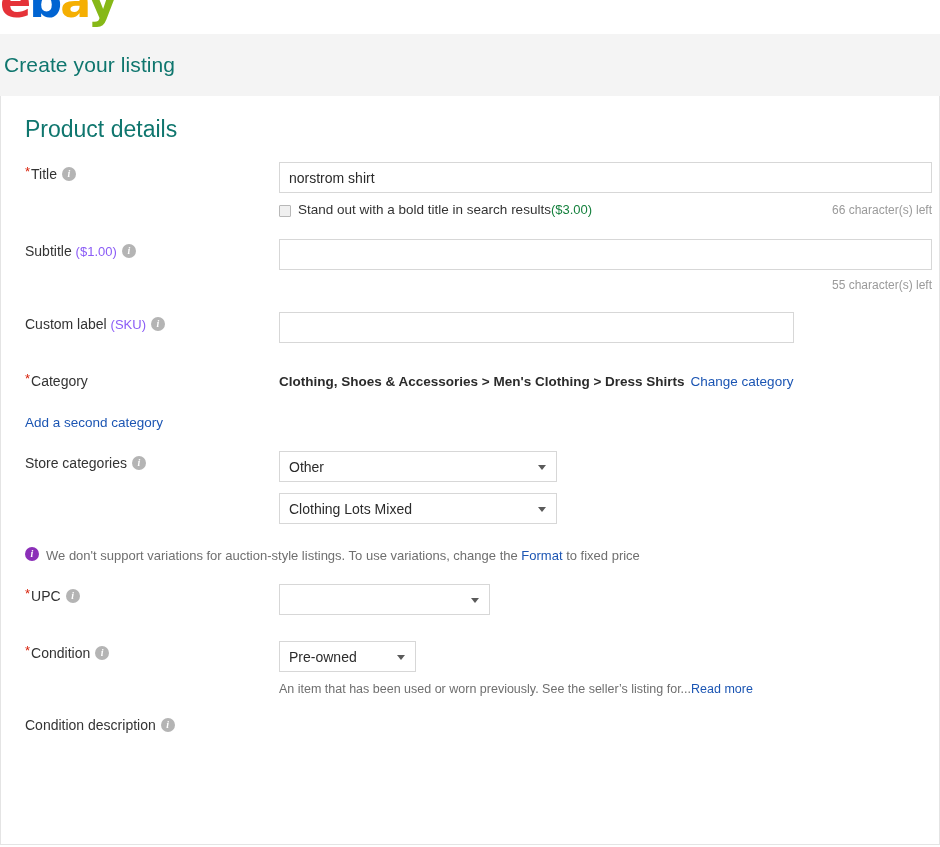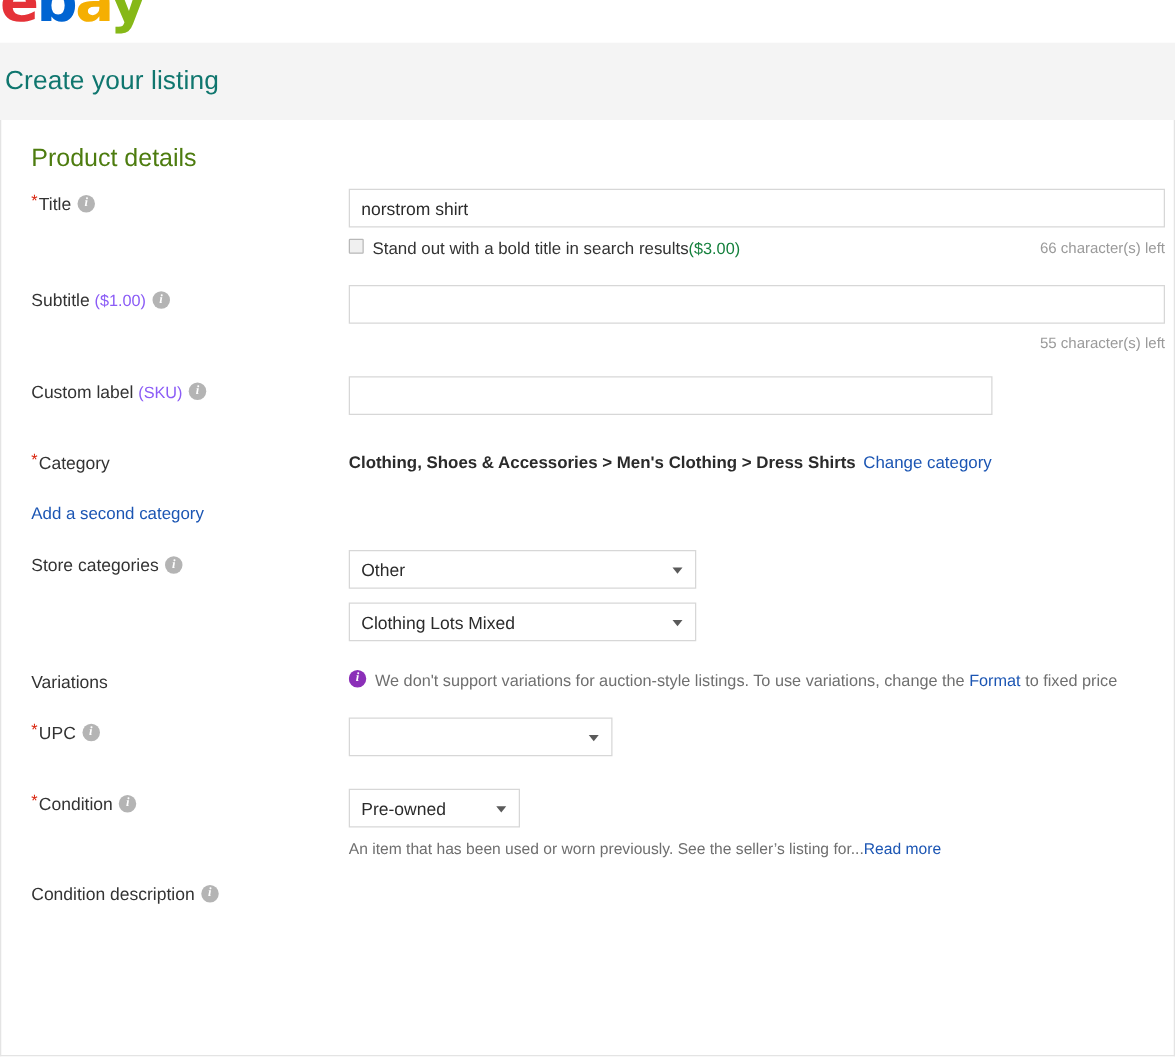--- a/index.html
+++ b/index.html
@@ -59,24 +59,24 @@
   
   .card {
     border: 1px solid #e4e4e4;
     border-top: none;
     background: #ffffff;
     box-sizing: border-box;
     min-height: 749px;
     padding: 20px 0 0 0;
   }
   .section-title {
-    font-size: 20px;
+    font-size: 23px;
     font-weight: normal;
-    color: #4d7c0f;
-    margin: 0 0 12px 24px;
+    color: #0f766e;
+    margin: 0 0 19px 24px;
   }
 
   
   .row {
     display: flex;
     align-items: flex-start;
     padding-left: 24px;
     box-sizing: border-box;
   }
   .label-col {
@@ -146,21 +146,21 @@
 
   .counter {
     font-size: 12px;
     color: #9a9a9a;
     text-align: right;
   }
 
   
   .cb-line {
     display: flex;
-    align-items: flex-start;
+    align-items: flex-end;
     margin-top: 9px;
     width: 653px;
   }
   .cb {
     width: 12px;
     height: 12px;
     border: 1px solid #b8b8b8;
     background: #f0f0f0;
     box-sizing: border-box;
     flex: 0 0 12px;
@@ -383,23 +383,20 @@
       <div class="select w-store">
         <span>Clothing Lots Mixed</span>
         <span class="caret"></span>
       </div>
     </div>
   </div>
 
   <div class="sp-20"></div>
 
   <div class="row">
-    <div class="label-col">
-      <span>Variations</span>
-    </div>
     <div class="field-col variations-line">
       <span class="info-icon purple">i</span>
       <span class="msg"><span>We don't support variations for auction-style listings. To use variations, change the</span> <a class="link">Format</a> <span>to fixed price</span></span>
     </div>
   </div>
 
   <div class="sp-20"></div>
 
   <div class="row">
     <div class="label-col">

